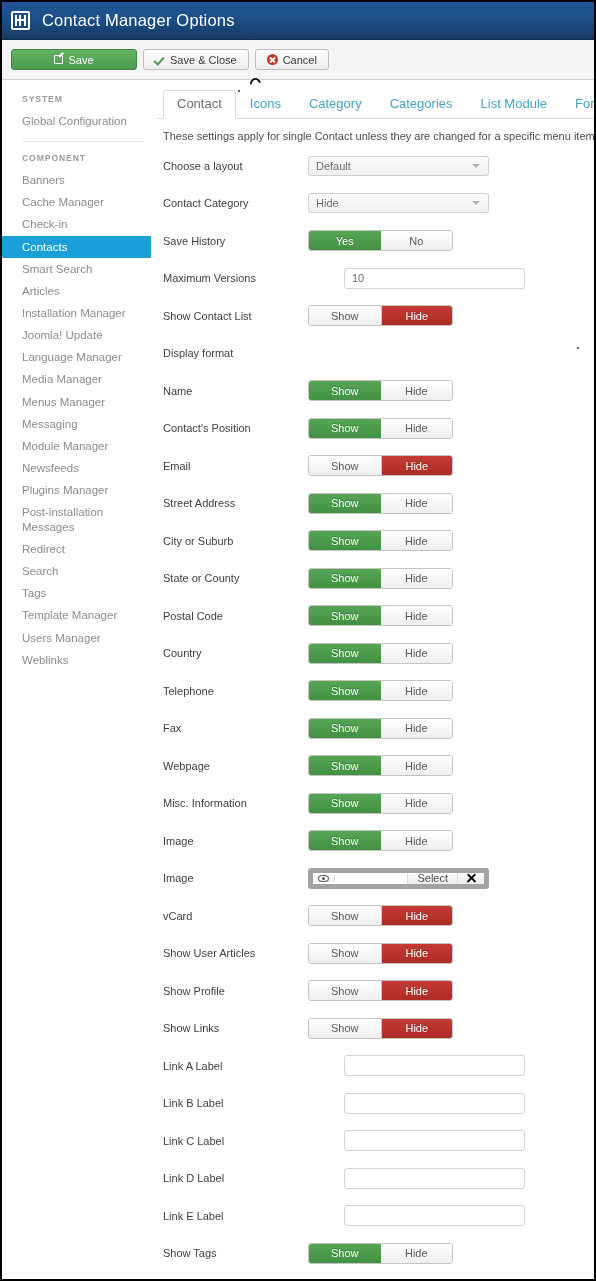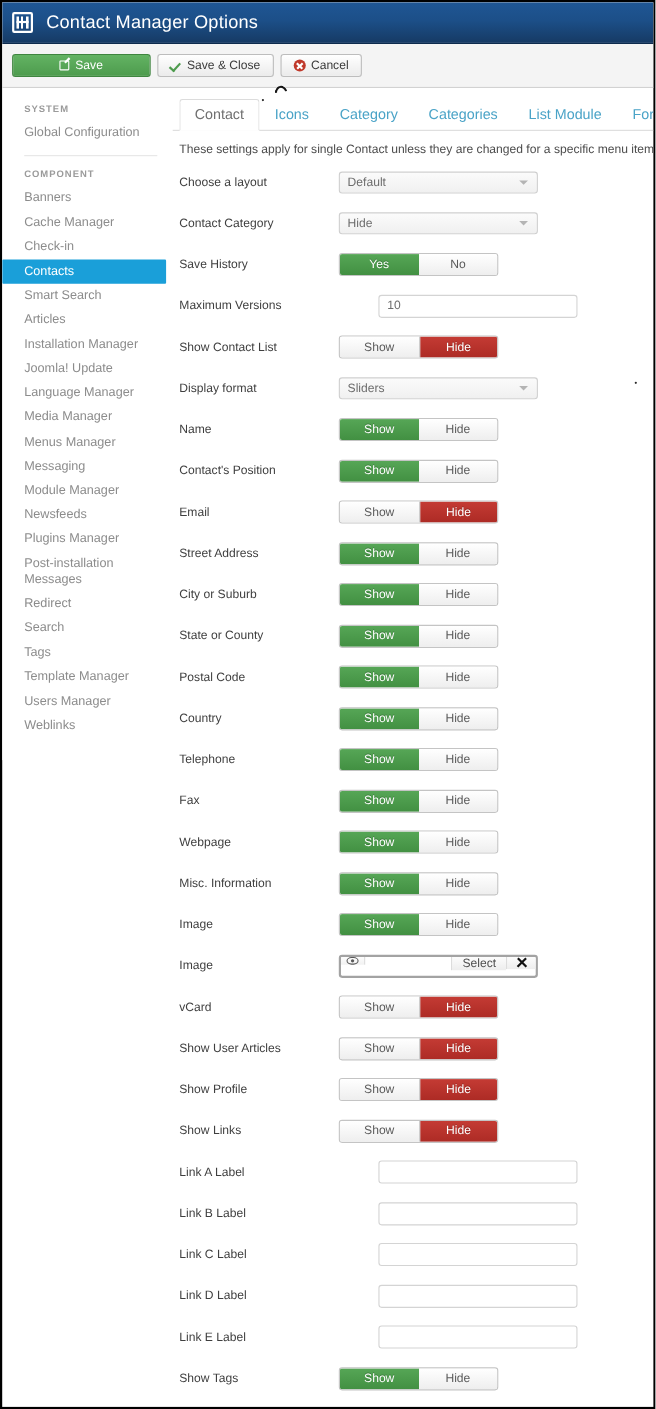--- a/index.html
+++ b/index.html
@@ -300,22 +300,22 @@
     text-shadow: 0 -1px 0 rgba(0,0,0,.25);
   }
   .toggle .seg + .seg { border-left: 1px solid #c9c9c9; }
   .toggle .seg.on-green + .seg, .toggle .seg.on-red + .seg { border-left: none; }
 
   
   .media {
     width: 181px;
     height: 21px;
     display: flex;
-    align-items: flex-start;
-    border: 2px solid #a3a3a3;
+    align-items: center;
+    border: 5px solid #a3a3a3;
     border-radius: 3px;
     overflow: hidden;
     background: #ffffff;
   }
   .media .eye {
     width: 22px;
     display: flex;
     align-items: center;
     justify-content: center;
     background: linear-gradient(to bottom, #fdfdfd, #f1f1f1);
@@ -502,26 +502,20 @@
             <div class="row-label">Show Contact List</div>
             <div class="control">
               <div class="toggle">
                 <div class="seg">Show</div>
                 <div class="seg on-red">Hide</div>
               </div>
             </div>
           </div>
           <div class="row">
             <div class="row-label">Display format</div>
-            <div class="control">
-              <div class="select">
-                <span>Sliders</span>
-                <span class="caret"></span>
-              </div>
-            </div>
           </div>
           <div class="row">
             <div class="row-label">Name</div>
             <div class="control">
               <div class="toggle">
                 <div class="seg on-green">Show</div>
                 <div class="seg">Hide</div>
               </div>
             </div>
           </div>

